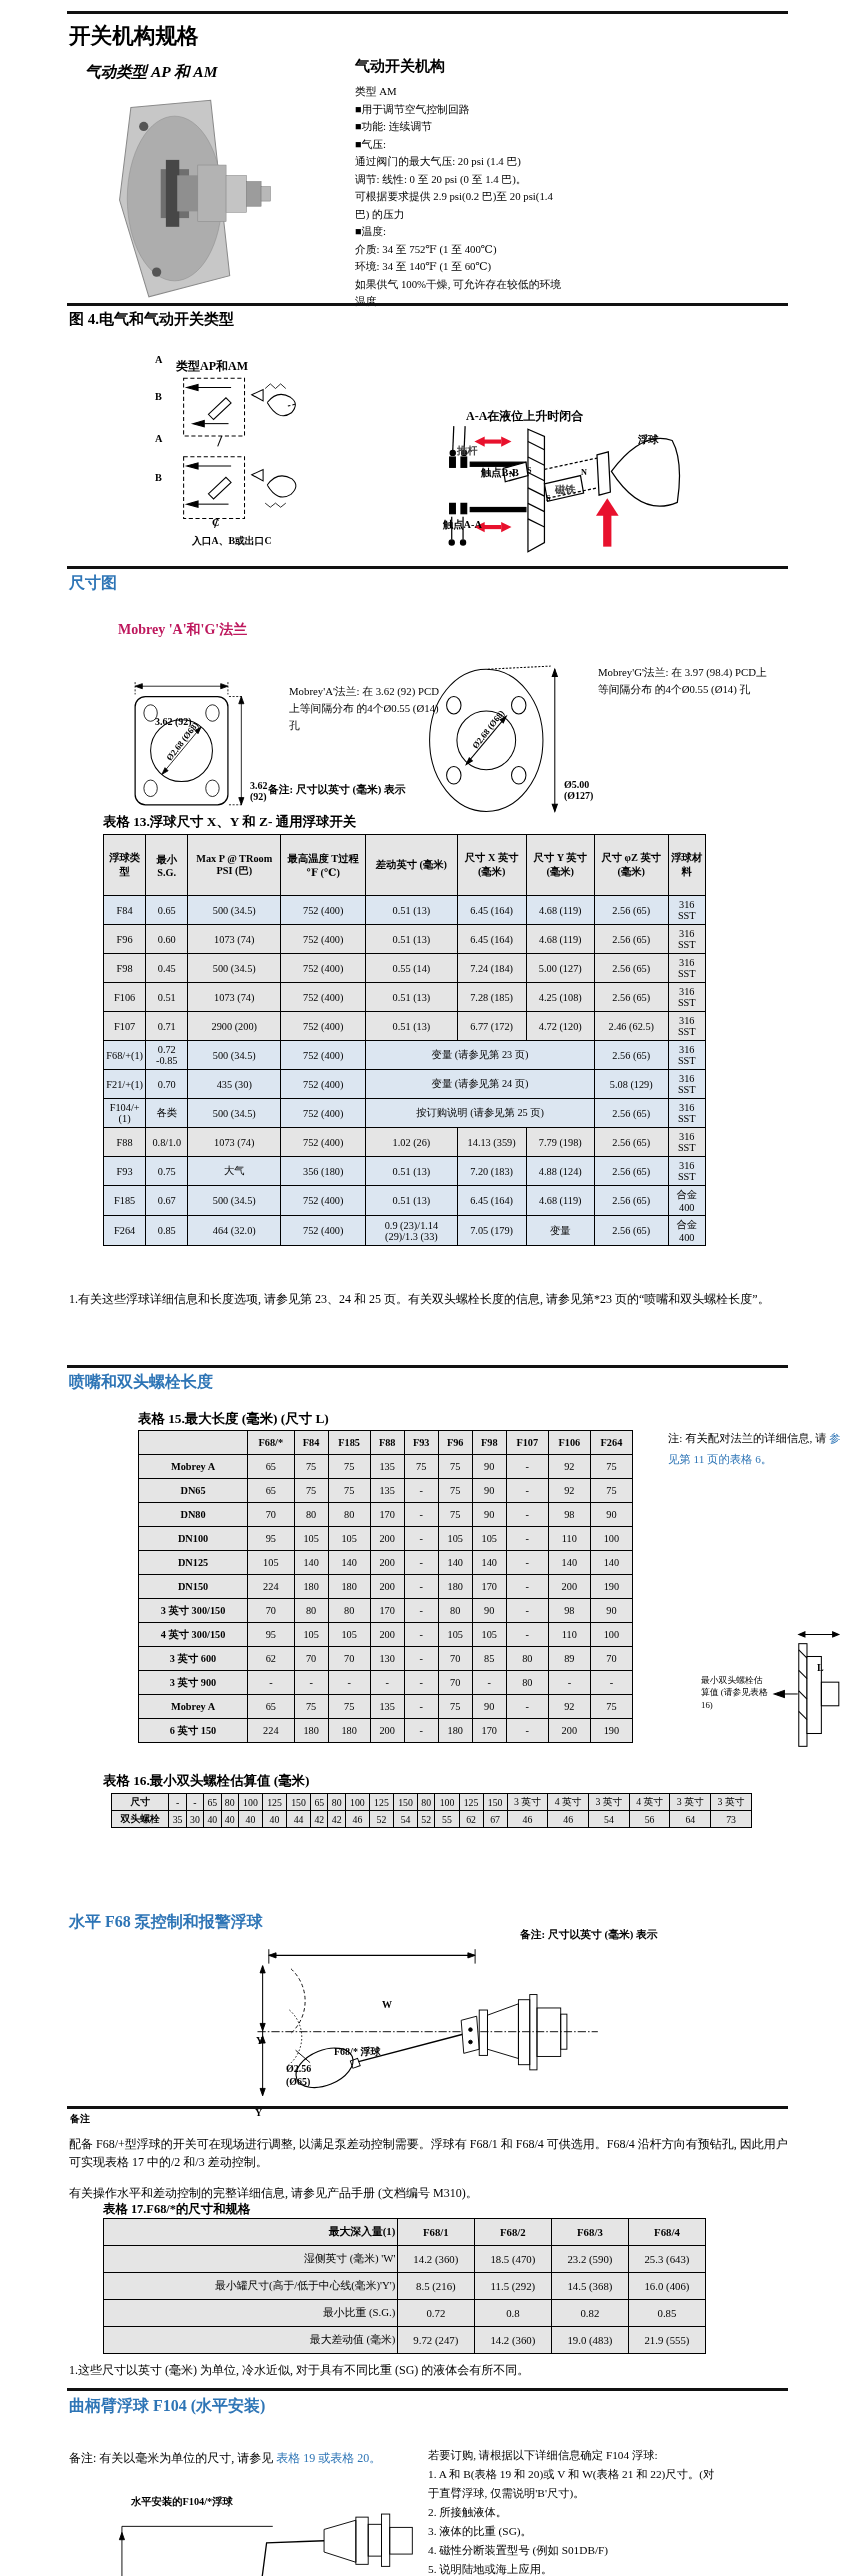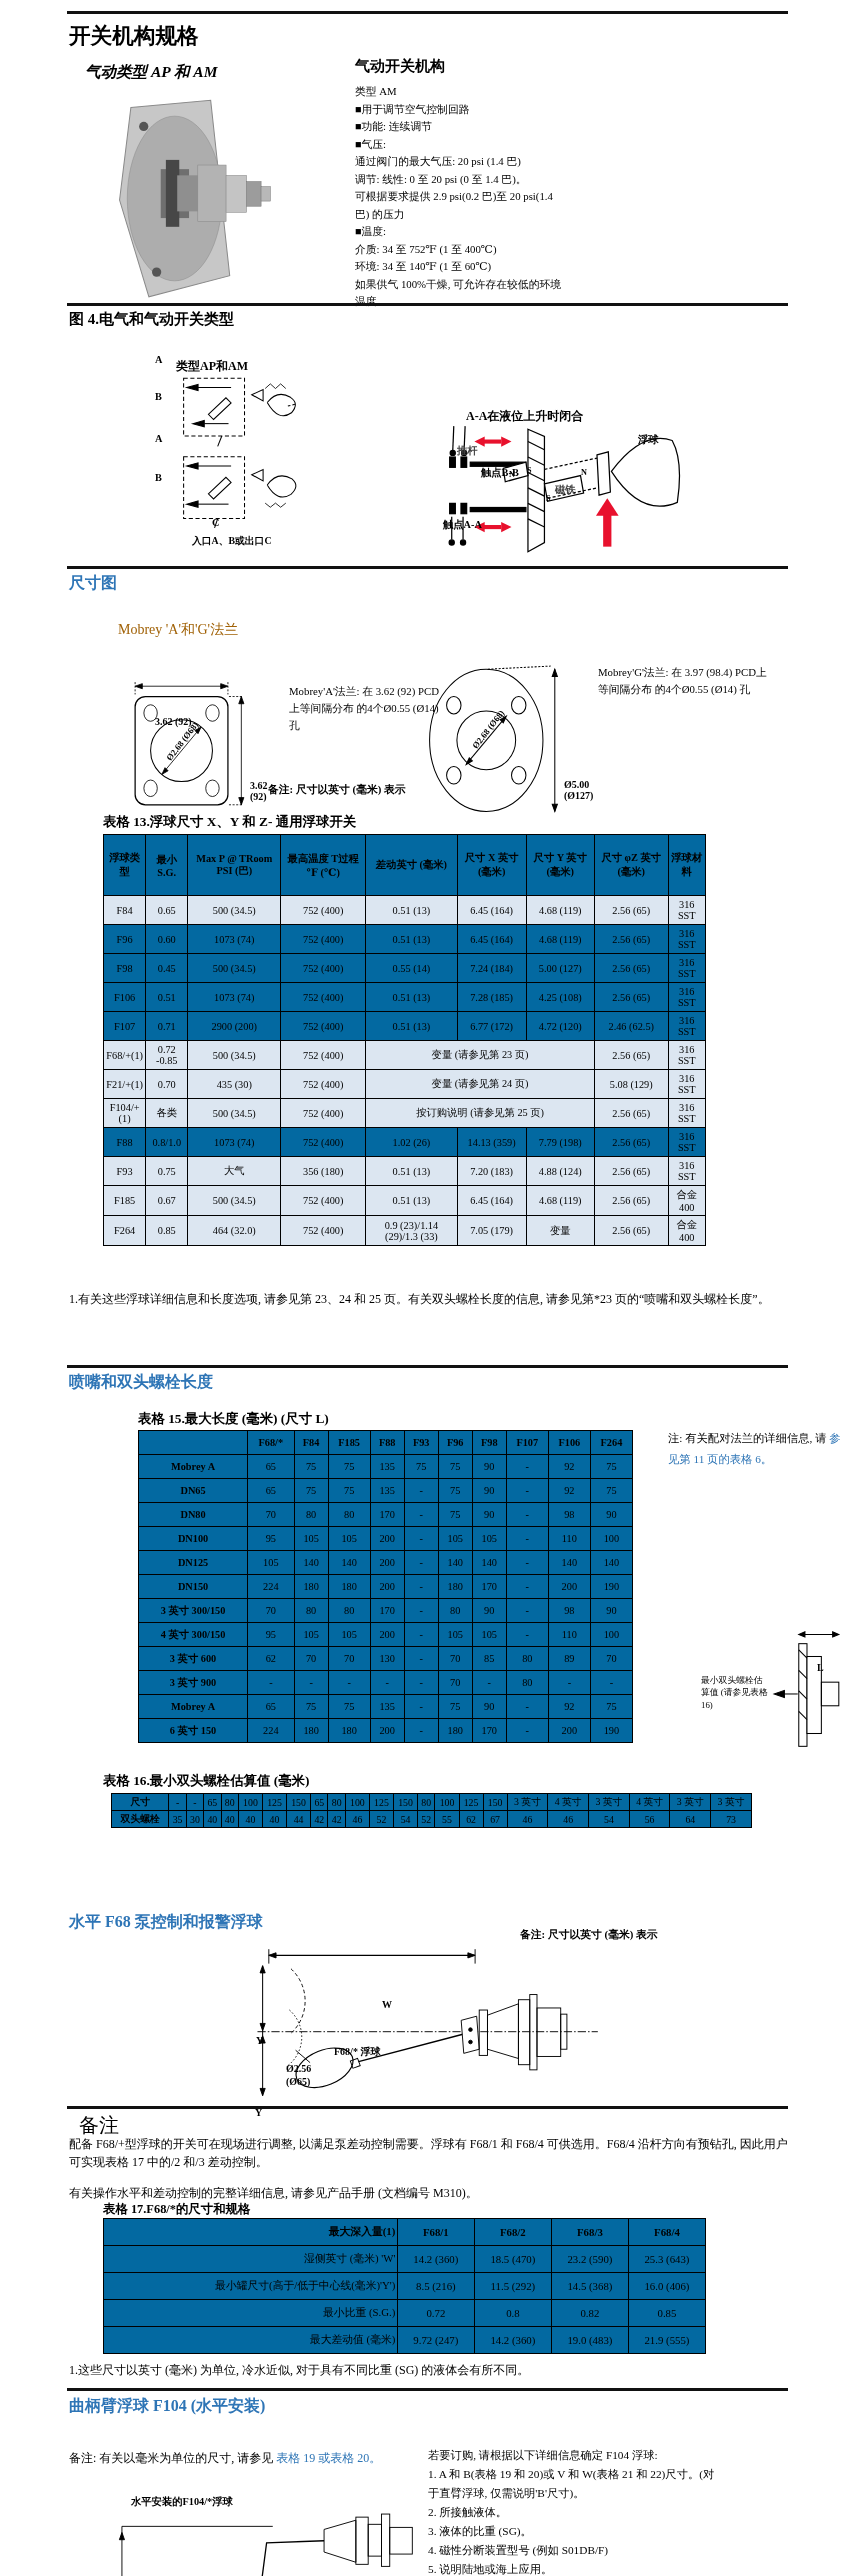--- a/index.html
+++ b/index.html
@@ -10,28 +10,28 @@
     overflow: hidden;
     font-family: "Liberation Serif", "DejaVu Serif", serif;
     color:#000;
   }
   .abs { position:absolute; }
   .rule { position:absolute; left:67px; width:721px; height:2.6px; background:#111; }
   .h1 { font-size:21.6px; font-weight:bold; }
   .h2 { font-size:15.5px; font-weight:bold;font-style:italic; }
   .h2b { font-size:15px; font-weight:bold; }
   .bluehead { font-size:16px; font-weight:bold; color:#2E75B6; }
-  .bluehead2 { font-size:14px; font-weight:normal; color:#a16207; }
+  .bluehead2 { font-size:14px; font-weight:bold; color:#be185d; }
   .tabletitle { font-size:13.4px; font-weight:bold; }
   .line { font-size:10.8px; line-height:17.5px; }
   .order-item { font-size:11.3px; line-height:19px; }
   .small { font-size:8.8px; line-height:12.4px; }
   .note { font-size:10.8px; font-weight:bold; }
   .blue { color:#2E75B6; }
-  table { border-collapse:collapse; background:#0369a1; }
+  table { border-collapse:collapse; background:#e5e5e5; }
   td,th { border:0.8px solid #000; text-align:center; vertical-align:middle; padding:2.1px 1.5px; }
   th { font-weight:bold; }
   .t13 { width:603px; font-size:10.3px; }
   .t13 th { font-size:10.3px; height:61px; padding:1px; }
   .t13 td { height:29px; }
   .t13 tr.shade td { background:#DCE6F1; }
   .t15 { width:495px; font-size:10.3px; }
   .t15 td,.t15 th { height:24px; padding:1px 2.1px; }
   .t16 { width:641px; font-size:9.8px; }
   .t16 td,.t16 th { padding:1.5px 1px; }
@@ -661,21 +661,21 @@
   </g>
 </svg>
 <div class="abs dimtext" style="top:1951px;left:382px">W</div>
 <div class="abs dimtext" style="top:1987px;left:256px">Y</div>
 <div class="abs dimtext" style="top:2015px;left:286px">Ø2.56</div>
 <div class="abs dimtext" style="top:2028px;left:286px">(Ø65)</div>
 <div class="abs dimtext" style="top:2059px;left:255px">Y</div>
 <div class="abs dimtext" style="top:1997px;left:334px">F68/* 浮球</div>
 
 <div class="rule" style="top:2106px"></div>
-<div class="abs" style="top:2112px;left:79px;font-size:20px;font-weight:normal">备注</div>
+<div class="abs" style="top:2112px;left:70px;font-size:10px;font-weight:bold">备注</div>
 <div class="abs" style="top:2136px;left:69px;width:721px;font-size:12px;line-height:17.5px">配备 F68/+型浮球的开关可在现场进行调整, 以满足泵差动控制需要。浮球有 F68/1 和 F68/4 可供选用。F68/4 沿杆方向有预钻孔, 因此用户可实现表格 17 中的/2 和/3 差动控制。</div>
 <div class="abs" style="top:2185px;left:69px;width:721px;font-size:12px">有关操作水平和差动控制的完整详细信息, 请参见产品手册 (文档编号 M310)。</div>
 <div class="abs tabletitle" style="top:2201px;left:103px;font-size:12.4px">表格 17.F68/*的尺寸和规格</div>
 <table class="abs t17" style="top:2218px;left:103px">
   <tbody>
       <tr>
         <th>最大深入量(1)</th>
         <th>F68/1</th>
         <th>F68/2</th>
         <th>F68/3</th>

